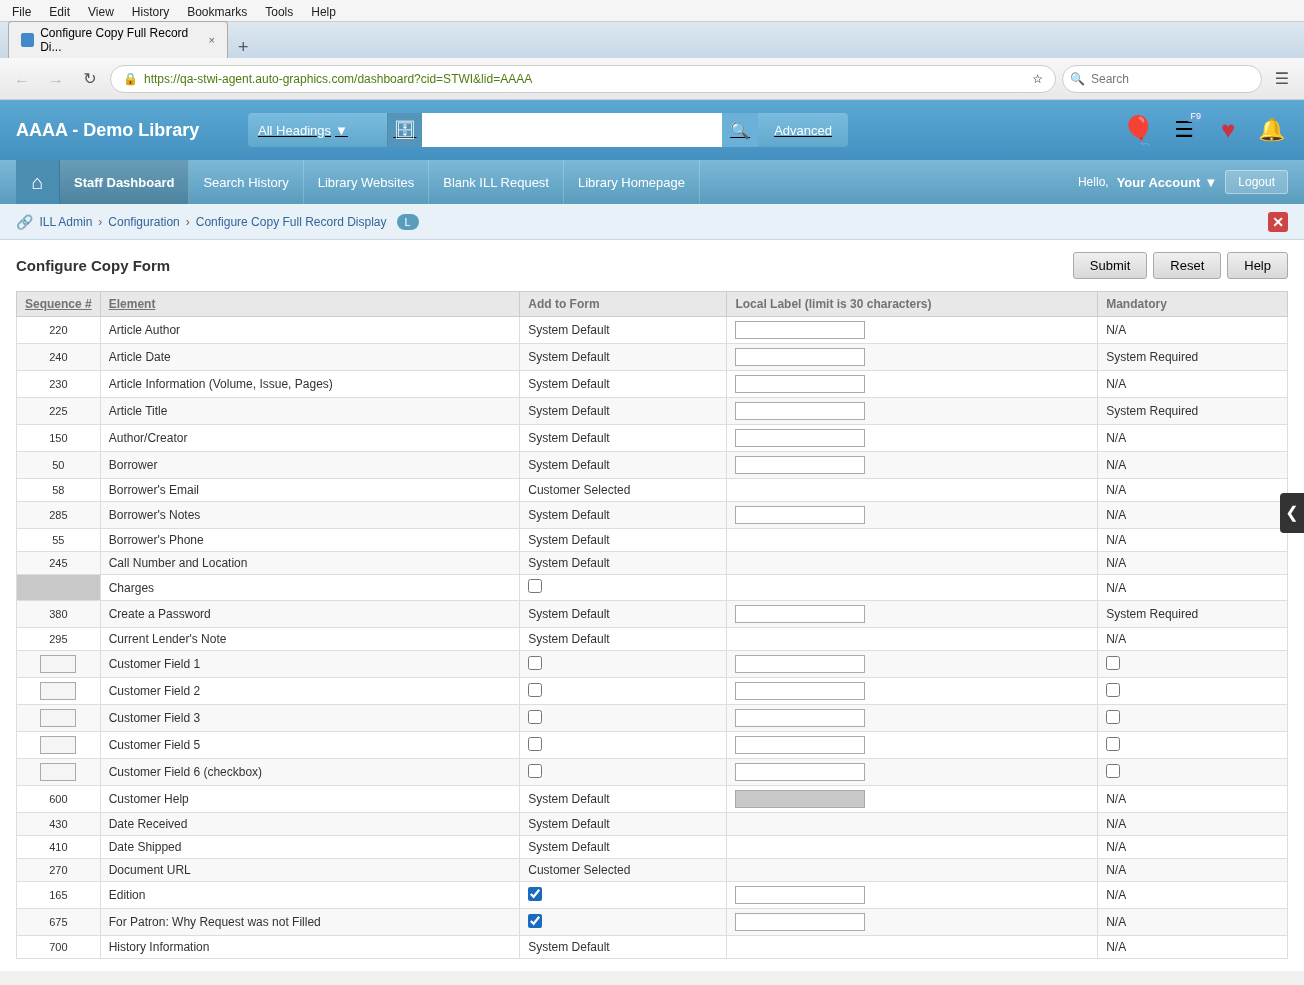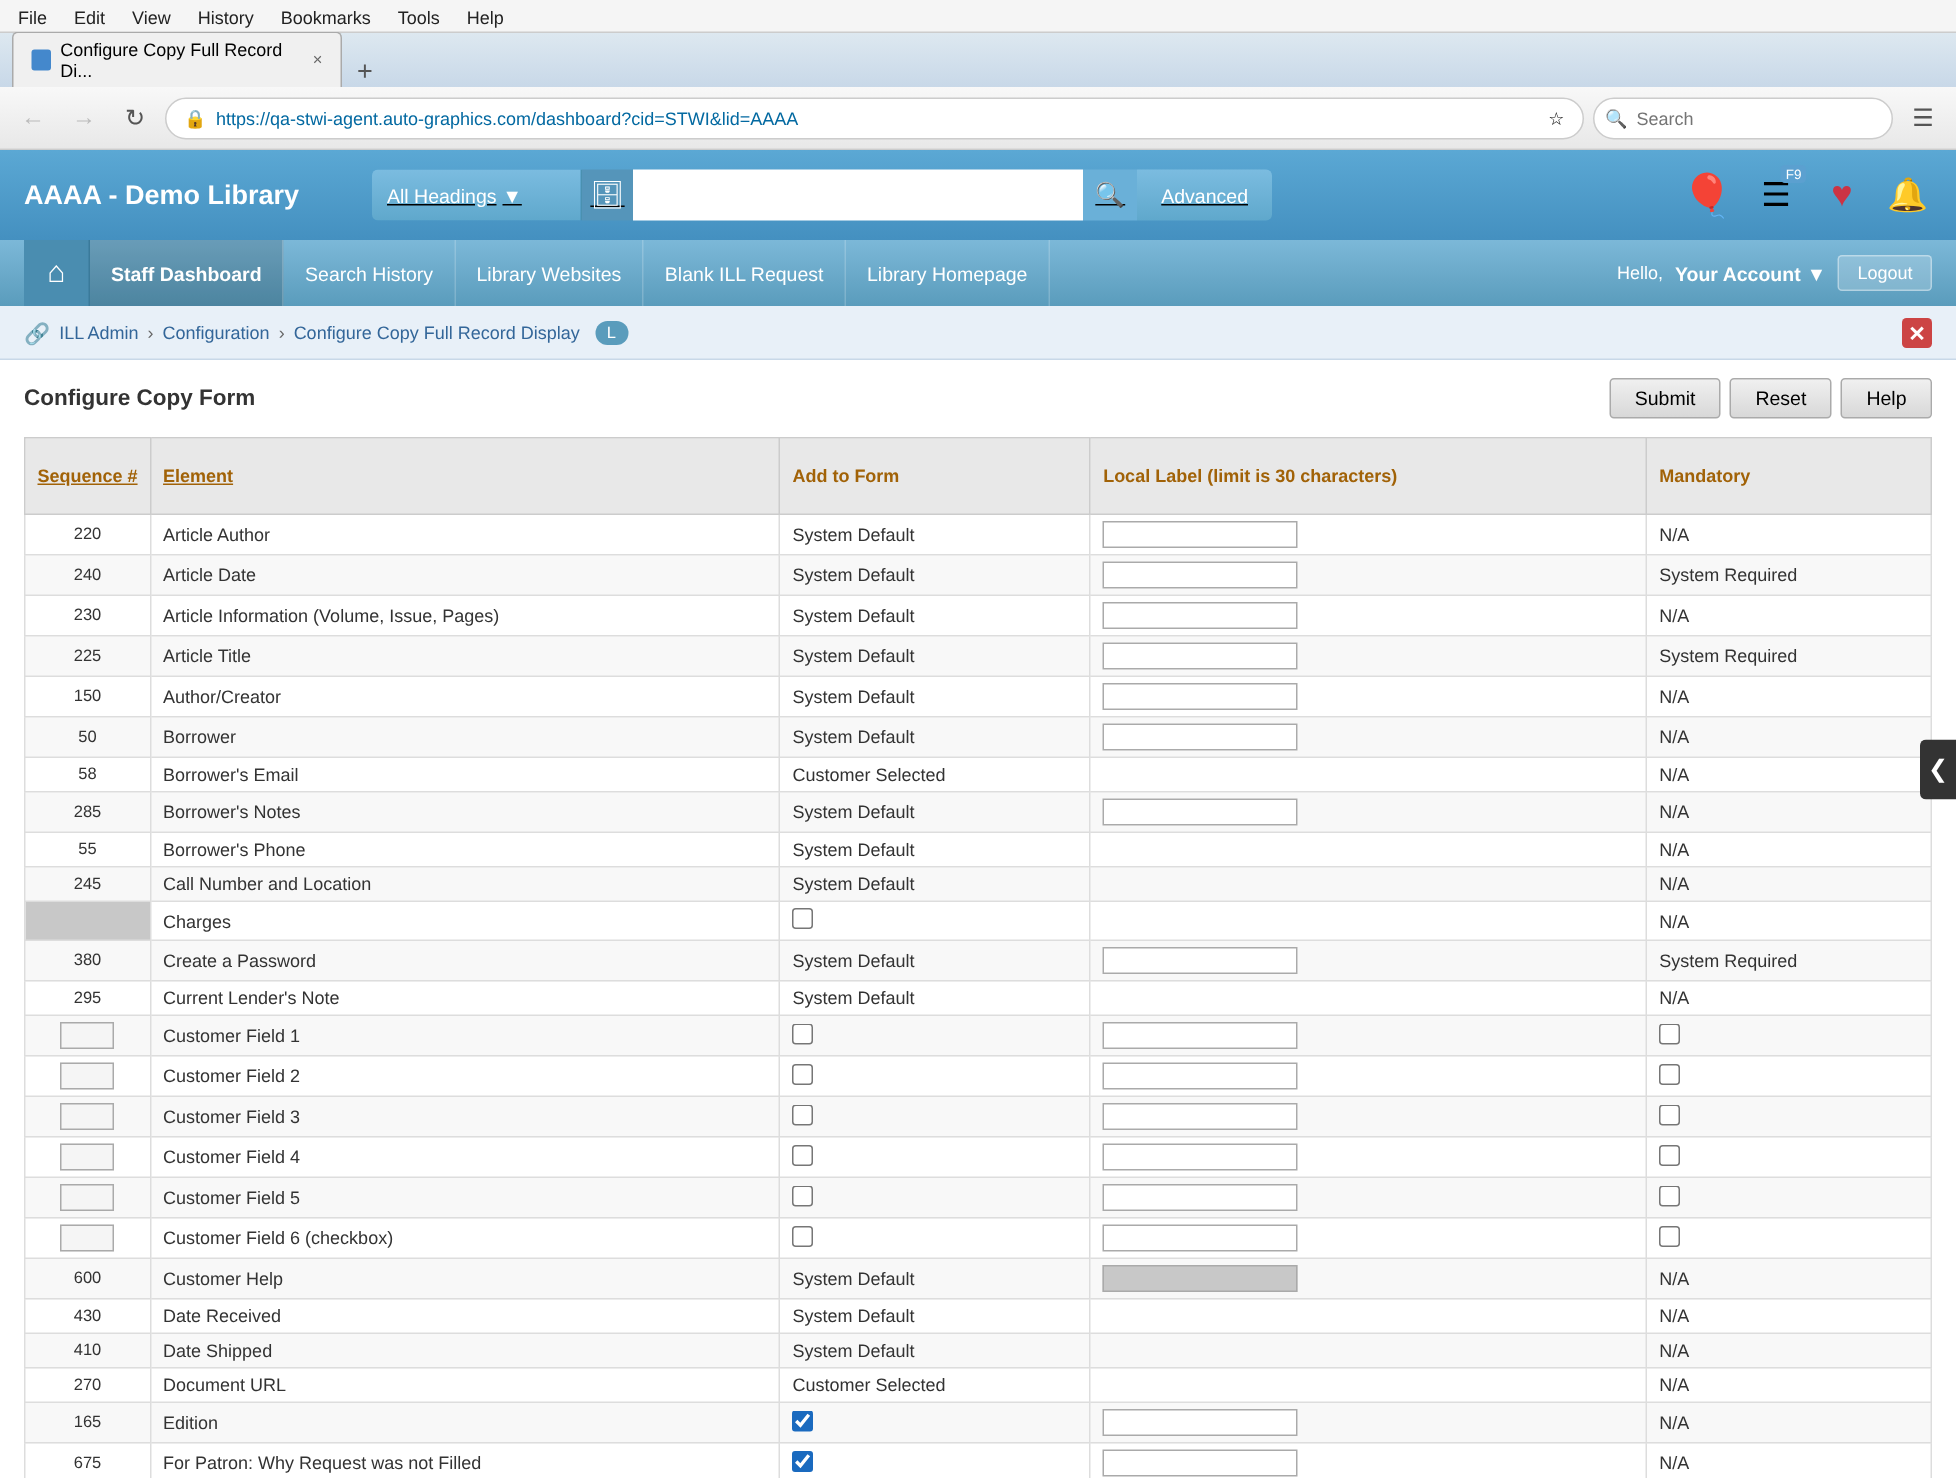--- a/index.html
+++ b/index.html
@@ -70,21 +70,21 @@
       height: 28px;
       border: 1px solid #ccc;
       border-radius: 14px;
       padding: 0 12px;
       font-size: 12px;
       background: white;
       display: flex;
       align-items: center;
       gap: 6px;
     }
-    .address-text { flex: 1; font-size: 12px; color: #0369a1; overflow: hidden; white-space: nowrap; }
+    .address-text { flex: 1; font-size: 12px; color: #4d7c0f; overflow: hidden; white-space: nowrap; }
     .search-box-nav {
       width: 200px;
       height: 28px;
       border: 1px solid #ccc;
       border-radius: 14px;
       padding: 0 10px 0 28px;
       font-size: 12px;
       background: white;
       position: relative;
     }
@@ -306,24 +306,24 @@
 
     
     .data-table {
       width: 100%;
       border-collapse: collapse;
       font-size: 12px;
     }
     .data-table th {
       background: #e8e8e8;
       border: 1px solid #ccc;
-      padding: 18px 8px;
+      padding: 5px 8px;
       text-align: left;
       font-weight: bold;
-      color: #a16207;
+      color: #737373;
       cursor: pointer;
       white-space: nowrap;
     }
     .data-table th.center { text-align: center; }
     .data-table td {
       border: 1px solid #ddd;
       padding: 4px 8px;
       vertical-align: middle;
     }
     .data-table tr:nth-child(even) td { background: #f8f8f8; }
@@ -625,27 +625,20 @@
             </tr>
             <tr>
               <td class="seq-cell"><input type="text" class="seq-input" style=""></td>
               <td><span class="element-name">Customer Field 3</span></td>
               <td><input type="checkbox" class="cb-input" style=""></td>
               <td><input type="text" class="label-input" style=""></td>
               <td><input type="checkbox" class="cb-input" style=""></td>
             </tr>
             <tr>
               <td class="seq-cell"><input type="text" class="seq-input" style=""></td>
-              <td><span class="element-name">Customer Field 4</span></td>
-              <td><input type="checkbox" class="cb-input" style=""></td>
-              <td><input type="text" class="label-input" style=""></td>
-              <td><input type="checkbox" class="cb-input" style=""></td>
-            </tr>
-            <tr>
-              <td class="seq-cell"><input type="text" class="seq-input" style=""></td>
               <td><span class="element-name">Customer Field 5</span></td>
               <td><input type="checkbox" class="cb-input" style=""></td>
               <td><input type="text" class="label-input" style=""></td>
               <td><input type="checkbox" class="cb-input" style=""></td>
             </tr>
             <tr>
               <td class="seq-cell"><input type="text" class="seq-input" style=""></td>
               <td><span class="element-name">Customer Field 6 (checkbox)</span></td>
               <td><input type="checkbox" class="cb-input" style=""></td>
               <td><input type="text" class="label-input" style=""></td>

